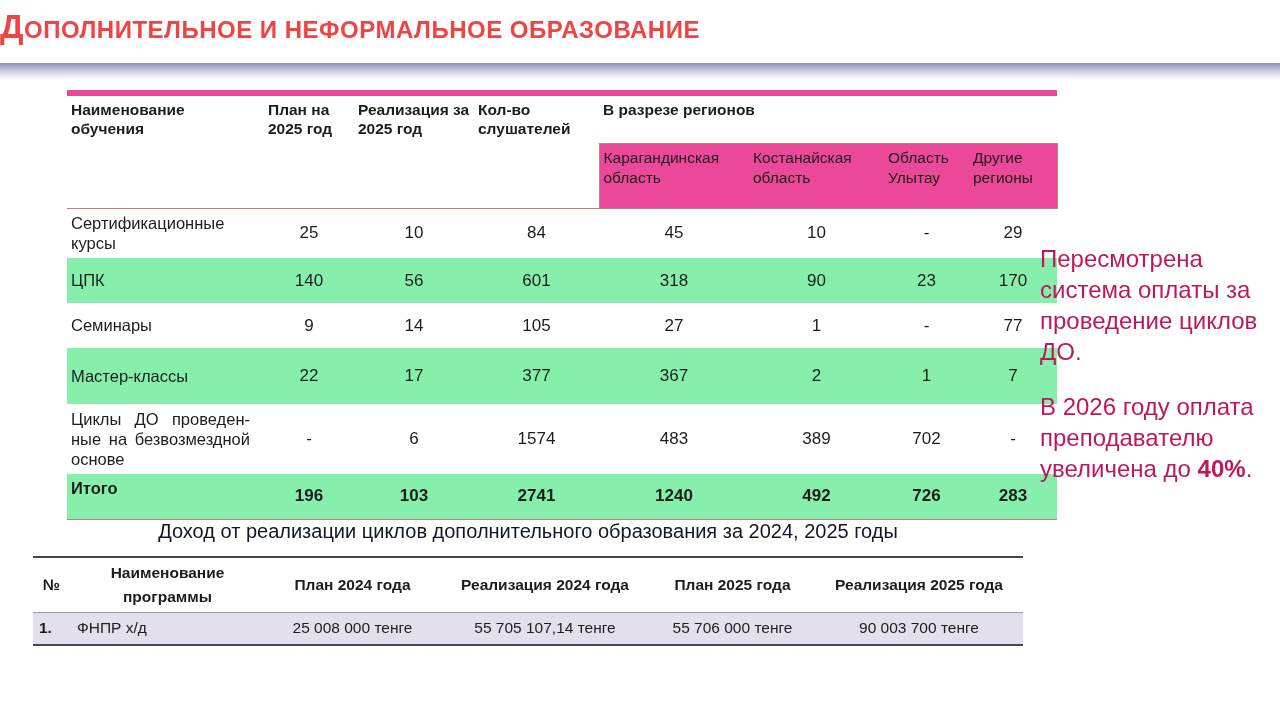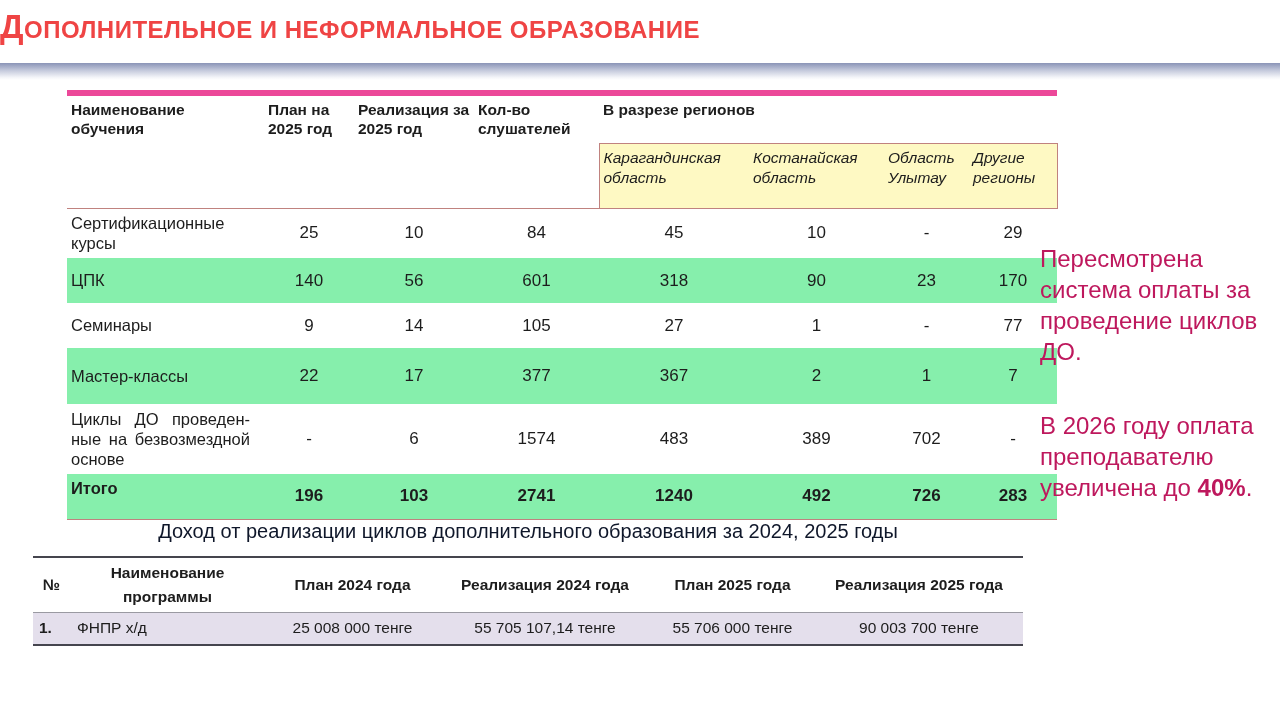--- a/index.html
+++ b/index.html
@@ -26,34 +26,34 @@
   .t1 thead tr:nth-child(2){height:65px}
   .t1 tbody tr:nth-child(1){height:50px}
   .t1 tbody tr:nth-child(2){height:45px}
   .t1 tbody tr:nth-child(3){height:45px}
   .t1 tbody tr:nth-child(4){height:56px}
   .t1 tbody tr:nth-child(5){height:70px}
   .t1 tbody tr:nth-child(6){height:45px}
   .t1 th { padding:4px 4px 2px 4px; font-size:15.5px; line-height:1.25; text-align:left;
            vertical-align:top; font-weight:bold; border-bottom:1px solid #c0827f; }
   .t1 th.group { padding-right:88px; }
-  .t1 th.region { background:#fef9c3; font-weight:normal; line-height:1.35;font-style:italic; }
+  .t1 th.region { background:#ec4899; font-weight:normal; line-height:1.35; }
   .t1 th.region.first { border-left:1px solid #c0827f; }
   .t1 th.region.last  { border-right:1px solid #c0827f; }
   .t1 td { font-size:17px; text-align:center; vertical-align:middle; padding:2px 4px; }
   .t1 td.name { text-align:justify; padding:2px 14px 2px 4px; line-height:1.22; font-size:16.5px; }
   .t1 tr.alt { background:#86efac; }
   .t1 tr.total td { font-weight:bold; }
   .t1 tr.total td.name { vertical-align:top; text-align:left; padding-top:4px; }
 
   
   .note { position:absolute; left:1040px; top:243px; width:228px; text-align:left;
           color:#be185d; font-size:24px; line-height:31px; }
   .note p { margin:0; }
-  .note p + p { margin-top:43px; }
+  .note p + p { margin-top:24px; }
 
   
   .subtitle { position:absolute; left:33px; top:520px; width:990px; text-align:center;
               color:#0f172a; font-size:20px; }
 
   
   .t2 { position:absolute; left:33px; top:556px; width:990px; border-collapse:collapse;
         table-layout:fixed; border-top:2px solid #45454e; border-bottom:2px solid #45454e; }
   .t2 col:nth-child(1){width:37px}.t2 col:nth-child(2){width:195px}
   .t2 col:nth-child(3){width:175px}.t2 col:nth-child(4){width:210px}

